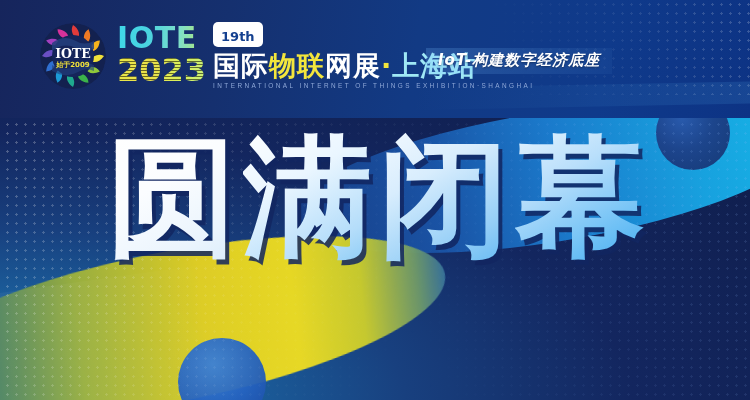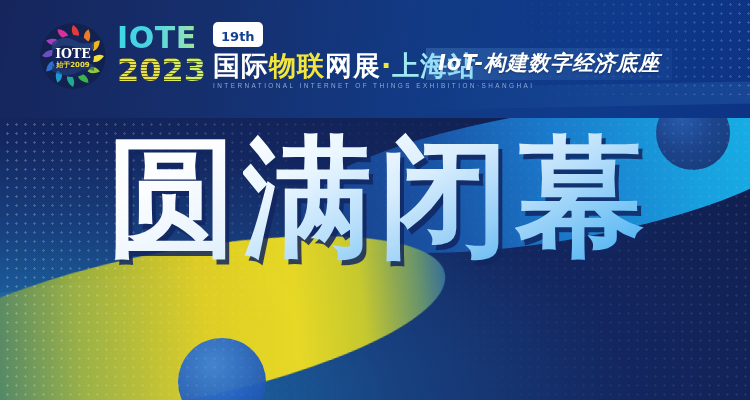--- a/index.html
+++ b/index.html
@@ -129,21 +129,21 @@
   .cn-sub{
     margin-top:3px;font-size:6.4px;letter-spacing:2.45px;color:#8fa8d8;
     white-space:nowrap;font-family:"Liberation Sans",sans-serif;
   }
 
   
   .slogan{
     position:absolute;left:426px;top:48px;
     padding:5px 12px 6px;
     background:linear-gradient(100deg, rgba(120,190,255,.22), rgba(120,190,255,.05));
-    color:#fff;font-size:21px;font-weight:bold;font-style:italic;
+    color:#fff;font-size:15px;font-weight:bold;font-style:italic;
     letter-spacing:1px;line-height:1;white-space:nowrap;
     font-family:"DejaVu Sans","Liberation Sans",sans-serif;
     text-shadow:0 1px 2px rgba(0,0,0,.35);
   }
 
   
   .headline{
     position:absolute;left:8px;right:0;top:132px;
     text-align:center;
     font-size:130px;line-height:1;font-weight:bold;letter-spacing:6px;

